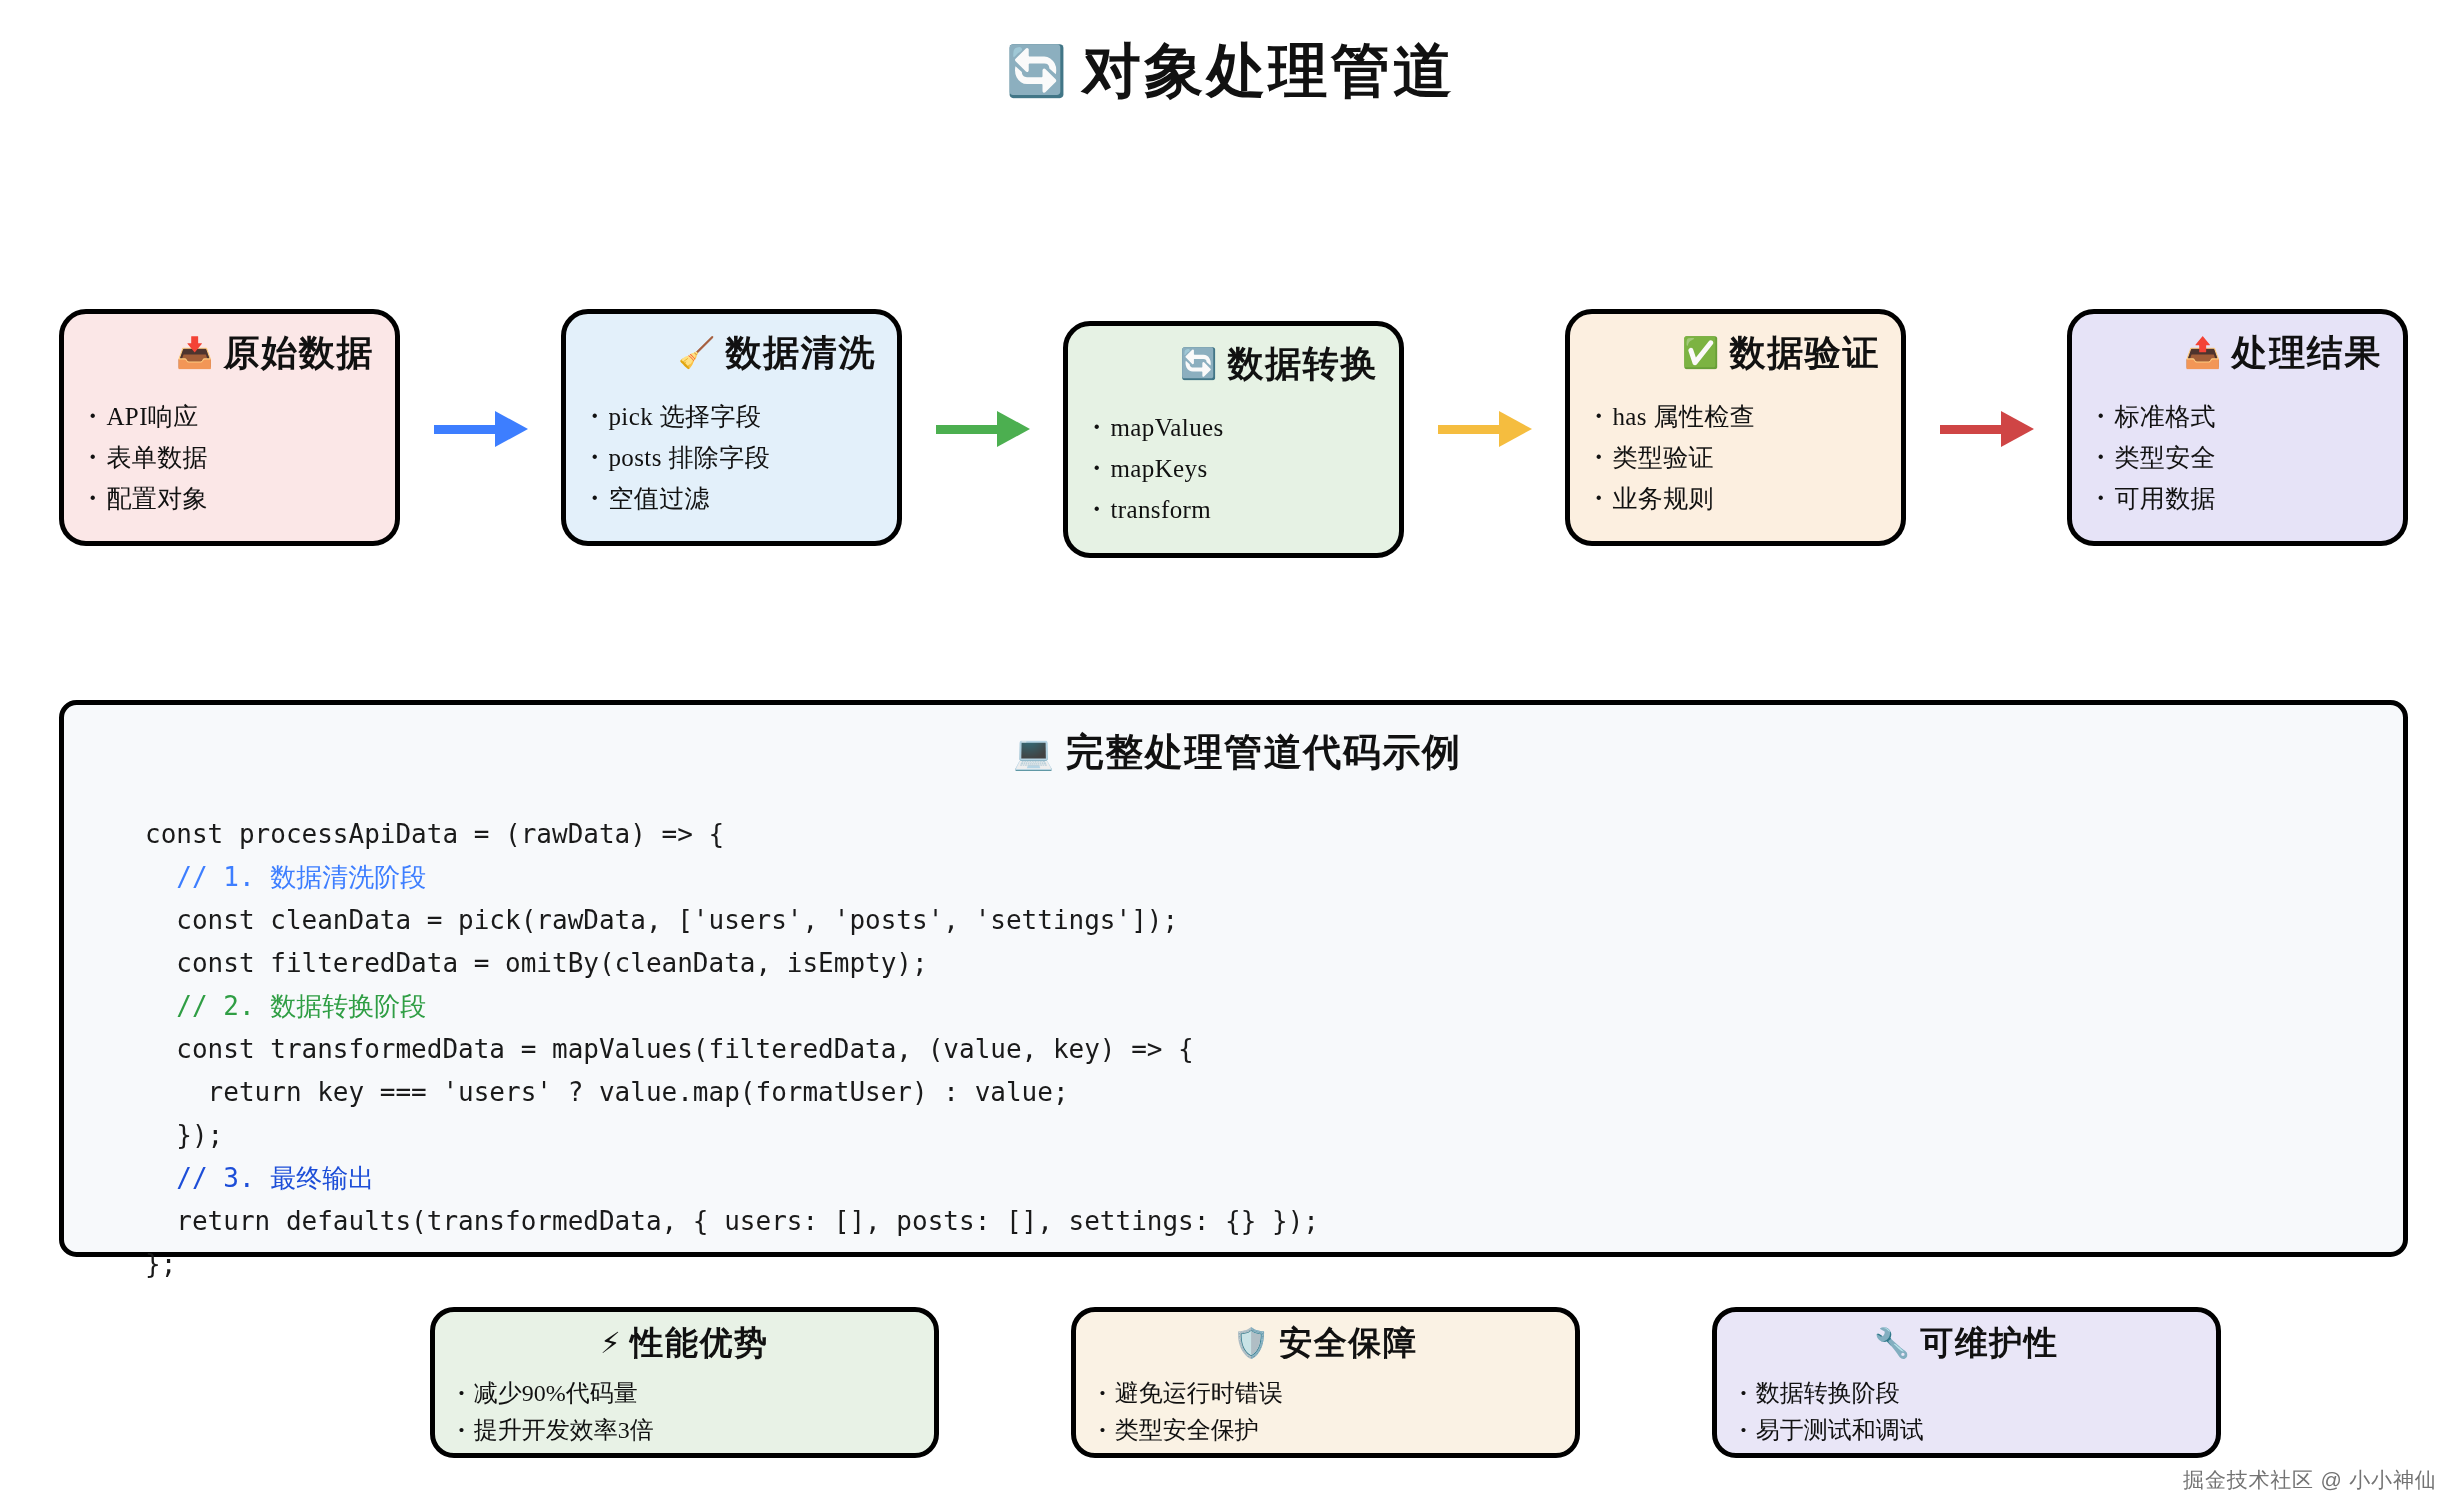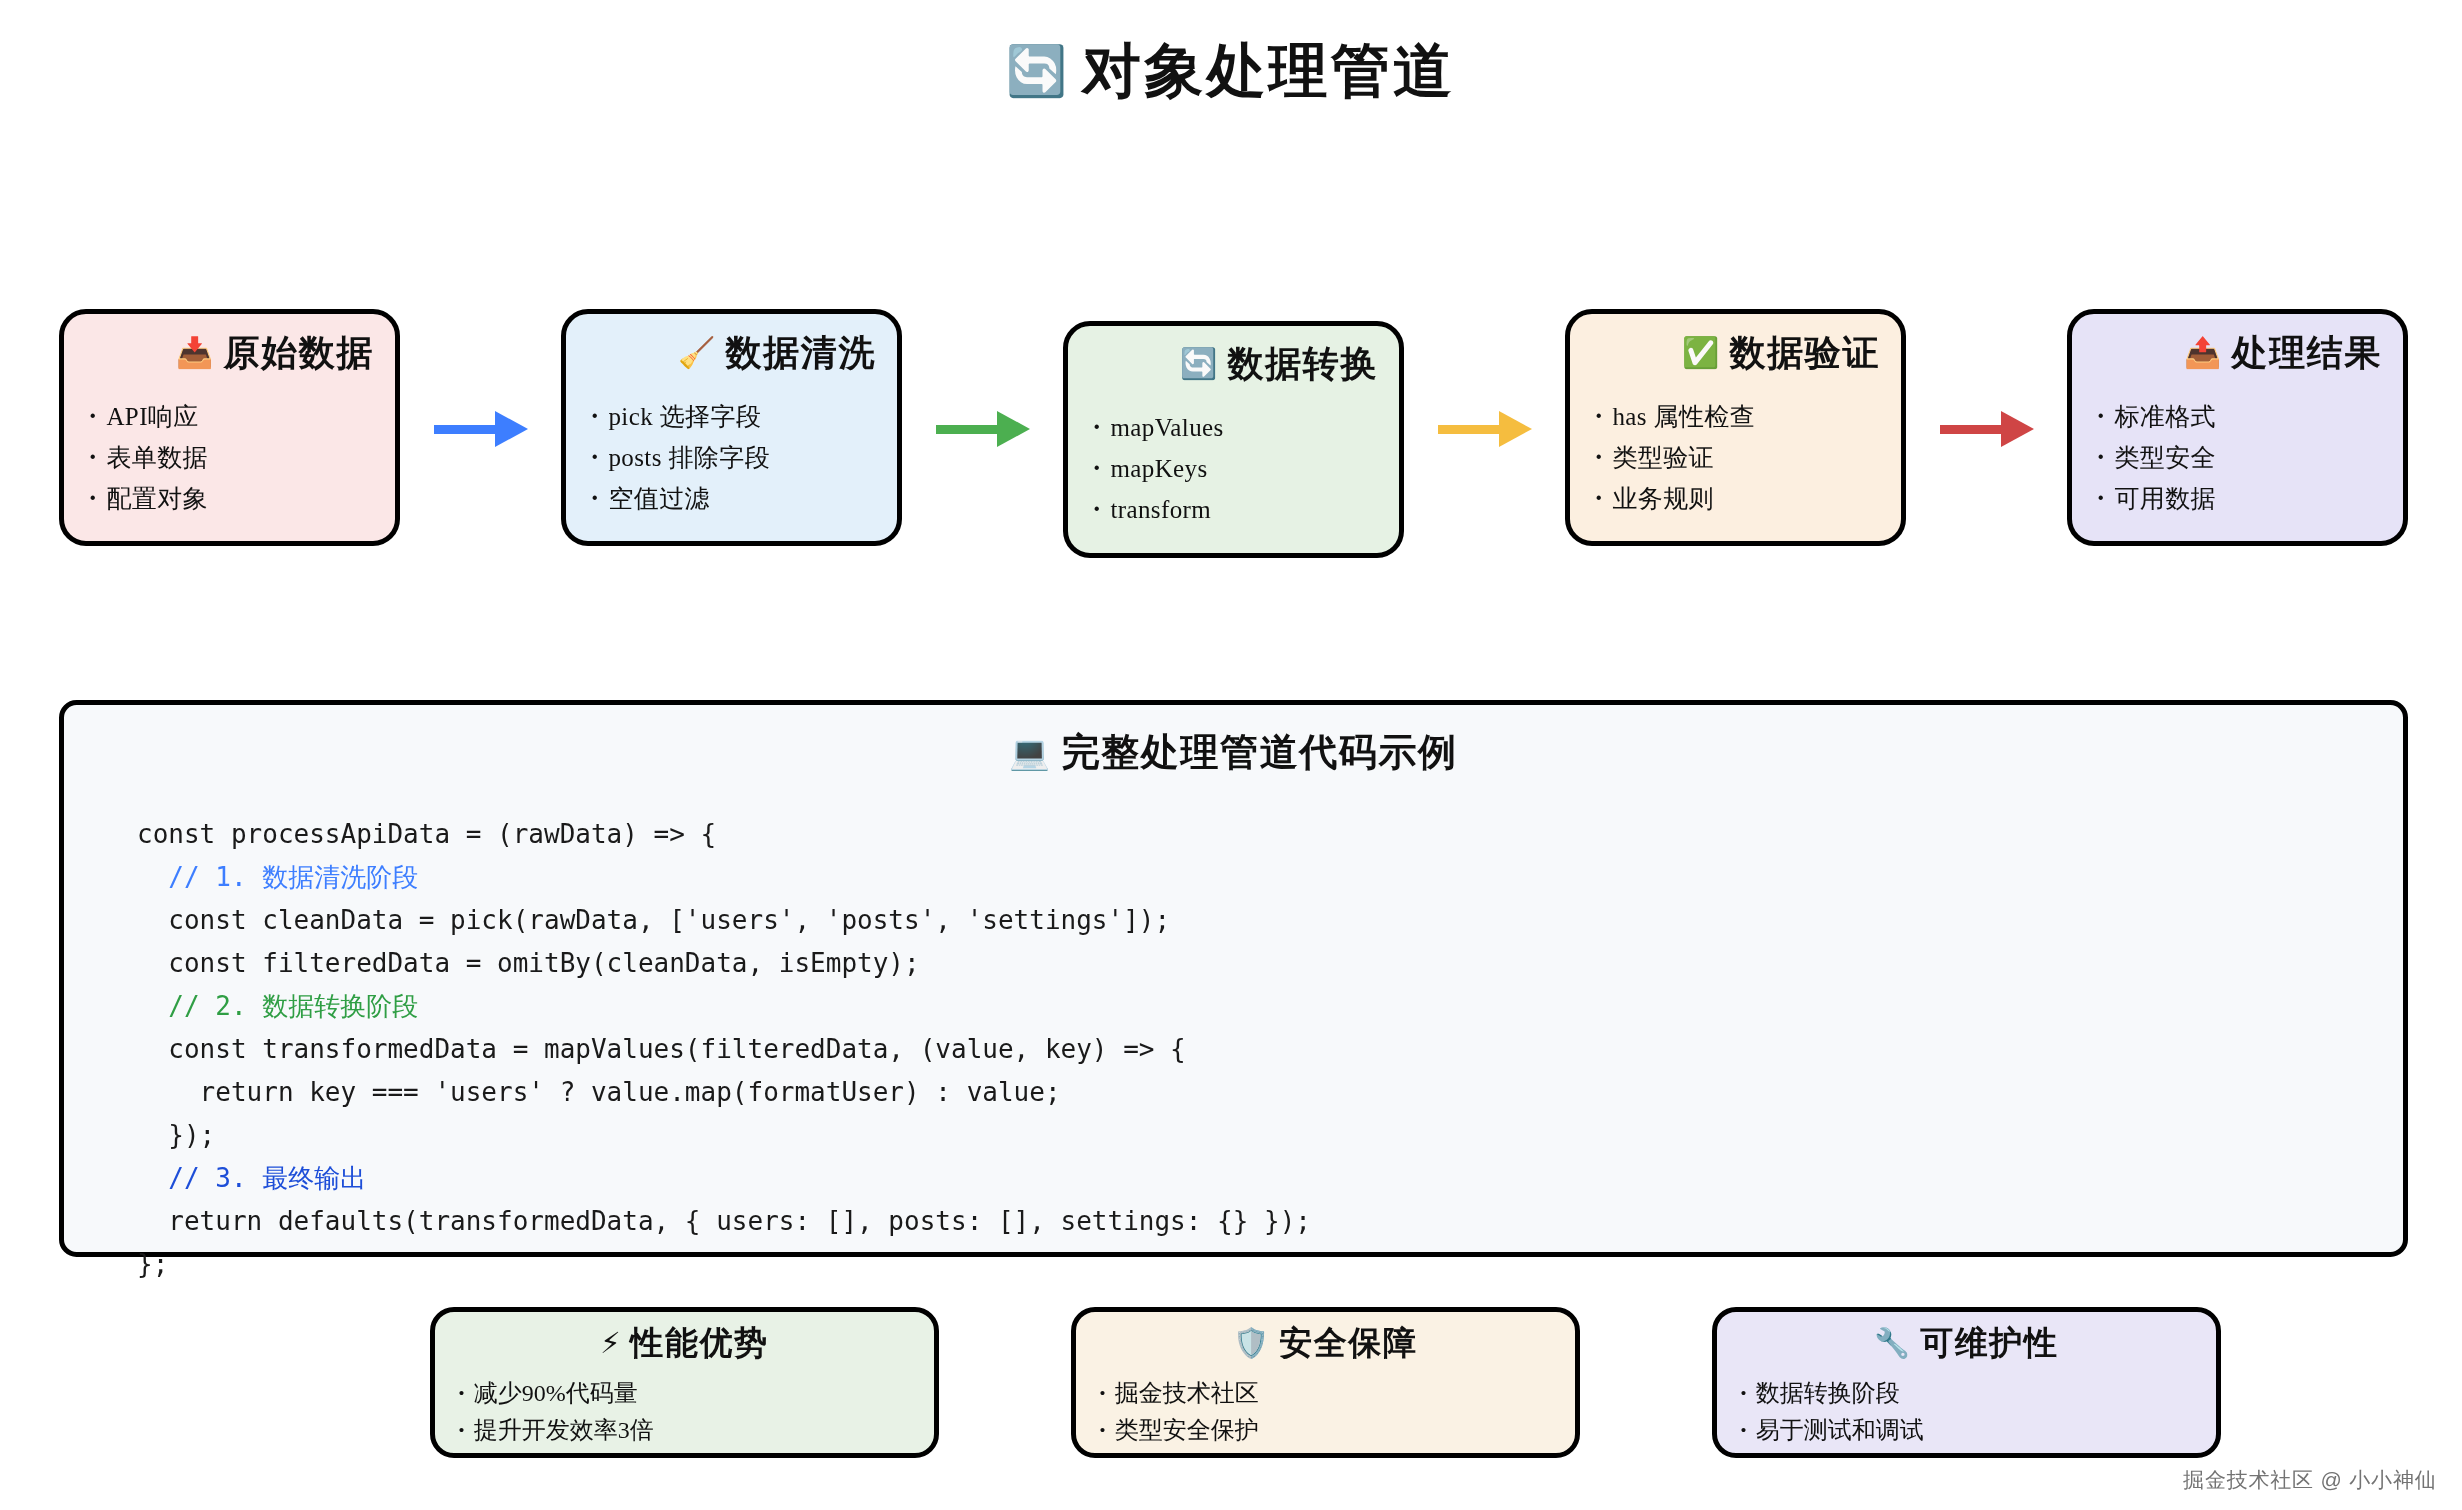--- a/index.html
+++ b/index.html
@@ -119,20 +119,21 @@
   #code-panel {
     position: absolute;
     left: 59px;
     top: 700px;
     width: 2349px;
     height: 557px;
     box-sizing: border-box;
     border: 5.6px solid #000000;
     border-radius: 17.5px;
     background: #f7f9fb;
+    padding-left: 8px;
   }
   #code-header {
     margin-top: 22px;
     text-align: center;
     font-size: 38px;
     font-weight: 700;
     letter-spacing: 1.6px;
     white-space: nowrap;
   }
   #code-header .e {
@@ -293,21 +294,21 @@
     <div class="benefit-card" style="background: rgb(232, 242, 230);">
       <div class="benefit-title"><span class="e">⚡</span><span>性能优势</span></div>
       <ul class="benefit-list">
         <li>减少90%代码量</li>
         <li>提升开发效率3倍</li>
       </ul>
     </div>
     <div class="benefit-card" style="background: rgb(250, 242, 228);">
       <div class="benefit-title"><span class="e">🛡️</span><span>安全保障</span></div>
       <ul class="benefit-list">
-        <li>掘金技术社区</li>
+        <li>避免运行时错误</li>
         <li>类型安全保护</li>
       </ul>
     </div>
     <div class="benefit-card" style="background: rgb(233, 230, 247);">
       <div class="benefit-title"><span class="e">🔧</span><span>可维护性</span></div>
       <ul class="benefit-list">
         <li>数据转换阶段</li>
         <li>易于测试和调试</li>
       </ul>
     </div>

